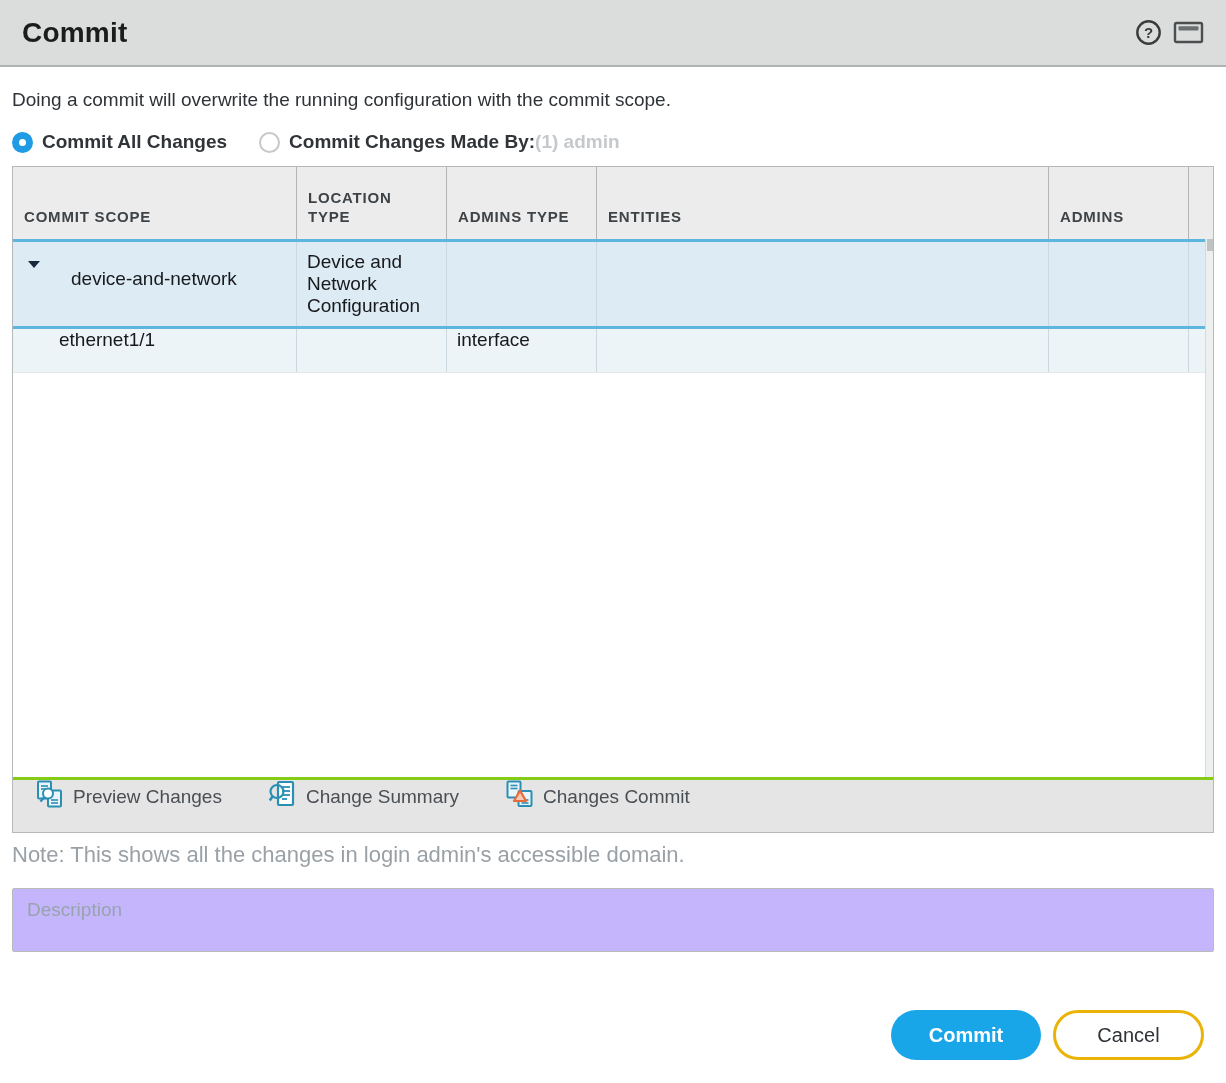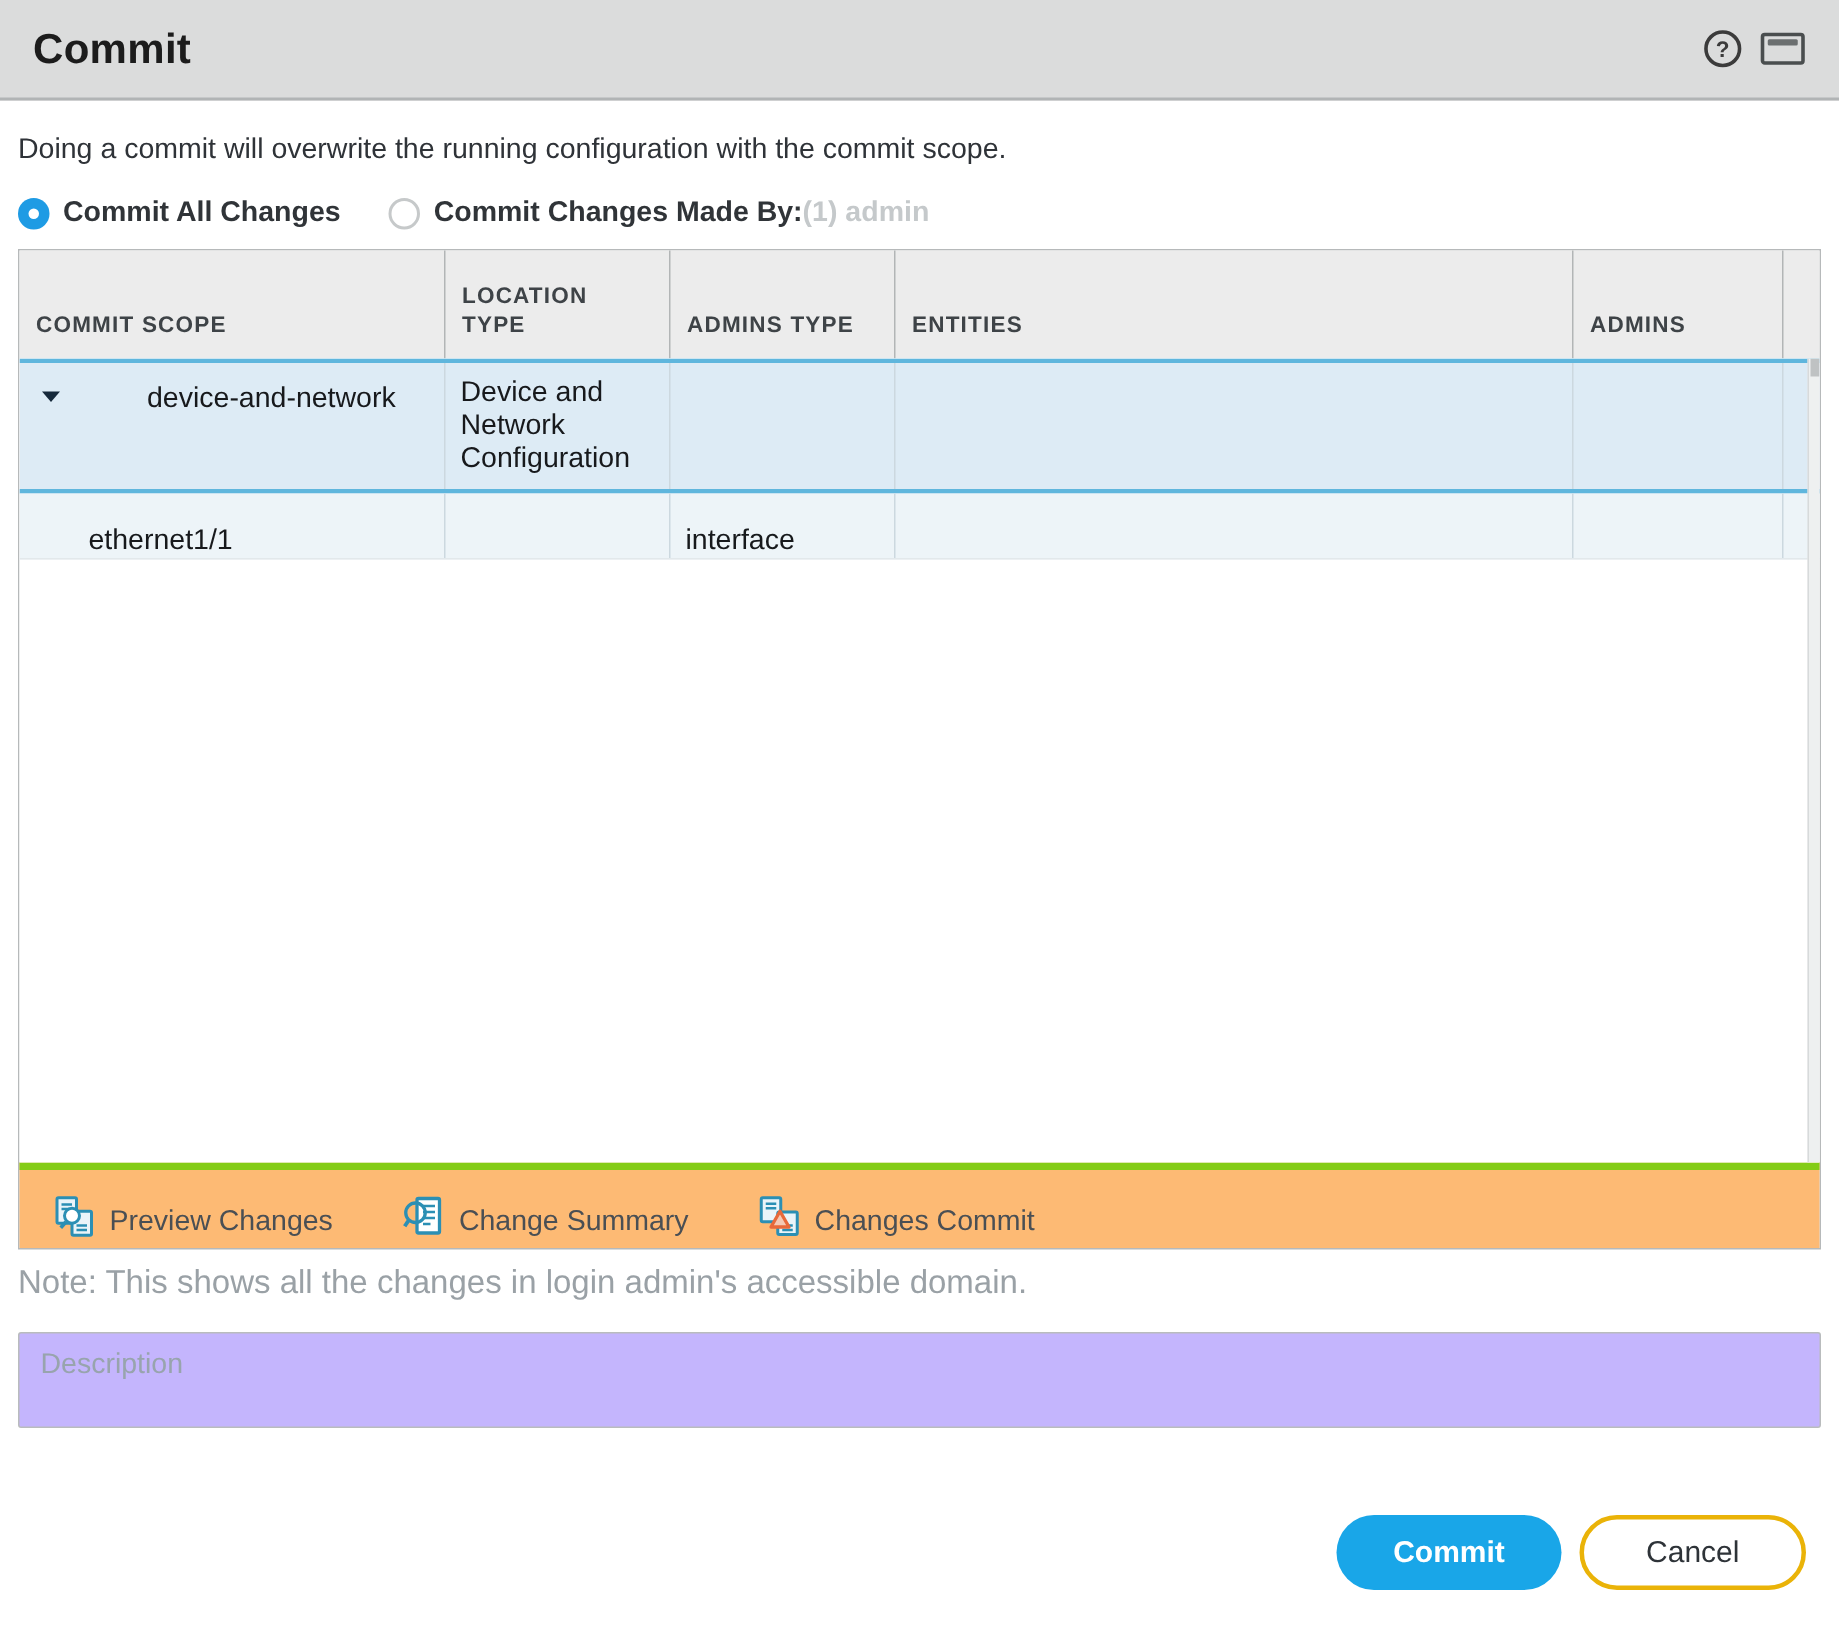--- a/index.html
+++ b/index.html
@@ -50,41 +50,41 @@
   .c5{width:140px;flex:none;}
   .gap8{width:8px;flex:none;border:none;}
   .tbody{flex:1;position:relative;background:#fff;overflow:hidden;}
   .tr{display:flex;box-sizing:border-box;cursor:pointer;}
   .td{
     box-sizing:border-box;border-right:1px solid #ccd8df;
     font-size:19px;color:#17191c;overflow:hidden;
   }
   .tr1{background:#ddebf5;border-top:3px solid #5fb6dd;border-bottom:3px solid #5fb6dd;height:90px;}
   .tr1 .td{padding-top:9px;}
-  .tr1 .td.c1{display:flex;align-items:flex-start;padding-top:13px;}
+  .tr1 .td.c1{display:flex;align-items:flex-start;padding-top:13px;flex-direction:column;}
   .caret{
     margin-left:15px;margin-top:6px;width:0;height:0;flex:none;cursor:pointer;
     border-left:6px solid transparent;border-right:6px solid transparent;
     border-top:7px solid #16293b;
   }
   .scope-label-1{margin-left:58px;}
   .loc-text{padding:0 10px;line-height:22px;}
   .tr2{background:#edf4f8;height:44px;border-bottom:1px solid #e2e8eb;}
-  .tr2 .td{display:flex;align-items:flex-end;}
+  .tr2 .td{display:flex;align-items:flex-start;}
   .scope-label-2{padding-left:46px;}
   .obj-text{padding-left:10px;}
   .scroll-track{
     position:absolute;top:0;right:0;bottom:0;width:8px;
     background:#eef0f0;border-left:1px solid #d7dadb;box-sizing:border-box;z-index:3;
   }
   .scroll-thumb{position:absolute;top:0;left:1px;width:6px;height:12px;background:#bfc2c3;}
   
   .panel-toolbar{
-    flex:none;height:52px;background:#fdba74;border-top:5px solid #84cc16;
-    display:flex;align-items:flex-end;padding-left:22px;gap:46px;
+    flex:none;height:52px;background:#e5e5e5;border-top:3px solid #84cc16;
+    display:flex;align-items:flex-start;padding-left:22px;gap:46px;
   }
   .tool{display:flex;align-items:center;gap:9px;font-size:19px;color:#4a4f54;cursor:pointer;}
   .tool svg{flex:none;}
   
   .note{margin:11px 12px 0;font-size:22px;color:#9aa1a6;line-height:22px;}
   .desc-wrap{margin:22px 12px 0;}
   textarea.desc{
     display:block;width:1202px;height:64px;box-sizing:border-box;
     border:1px solid #b9bcbd;border-radius:2px;resize:none;
     padding:10px 14px;font-family:"Liberation Sans",sans-serif;font-size:19px;color:#2f3338;

